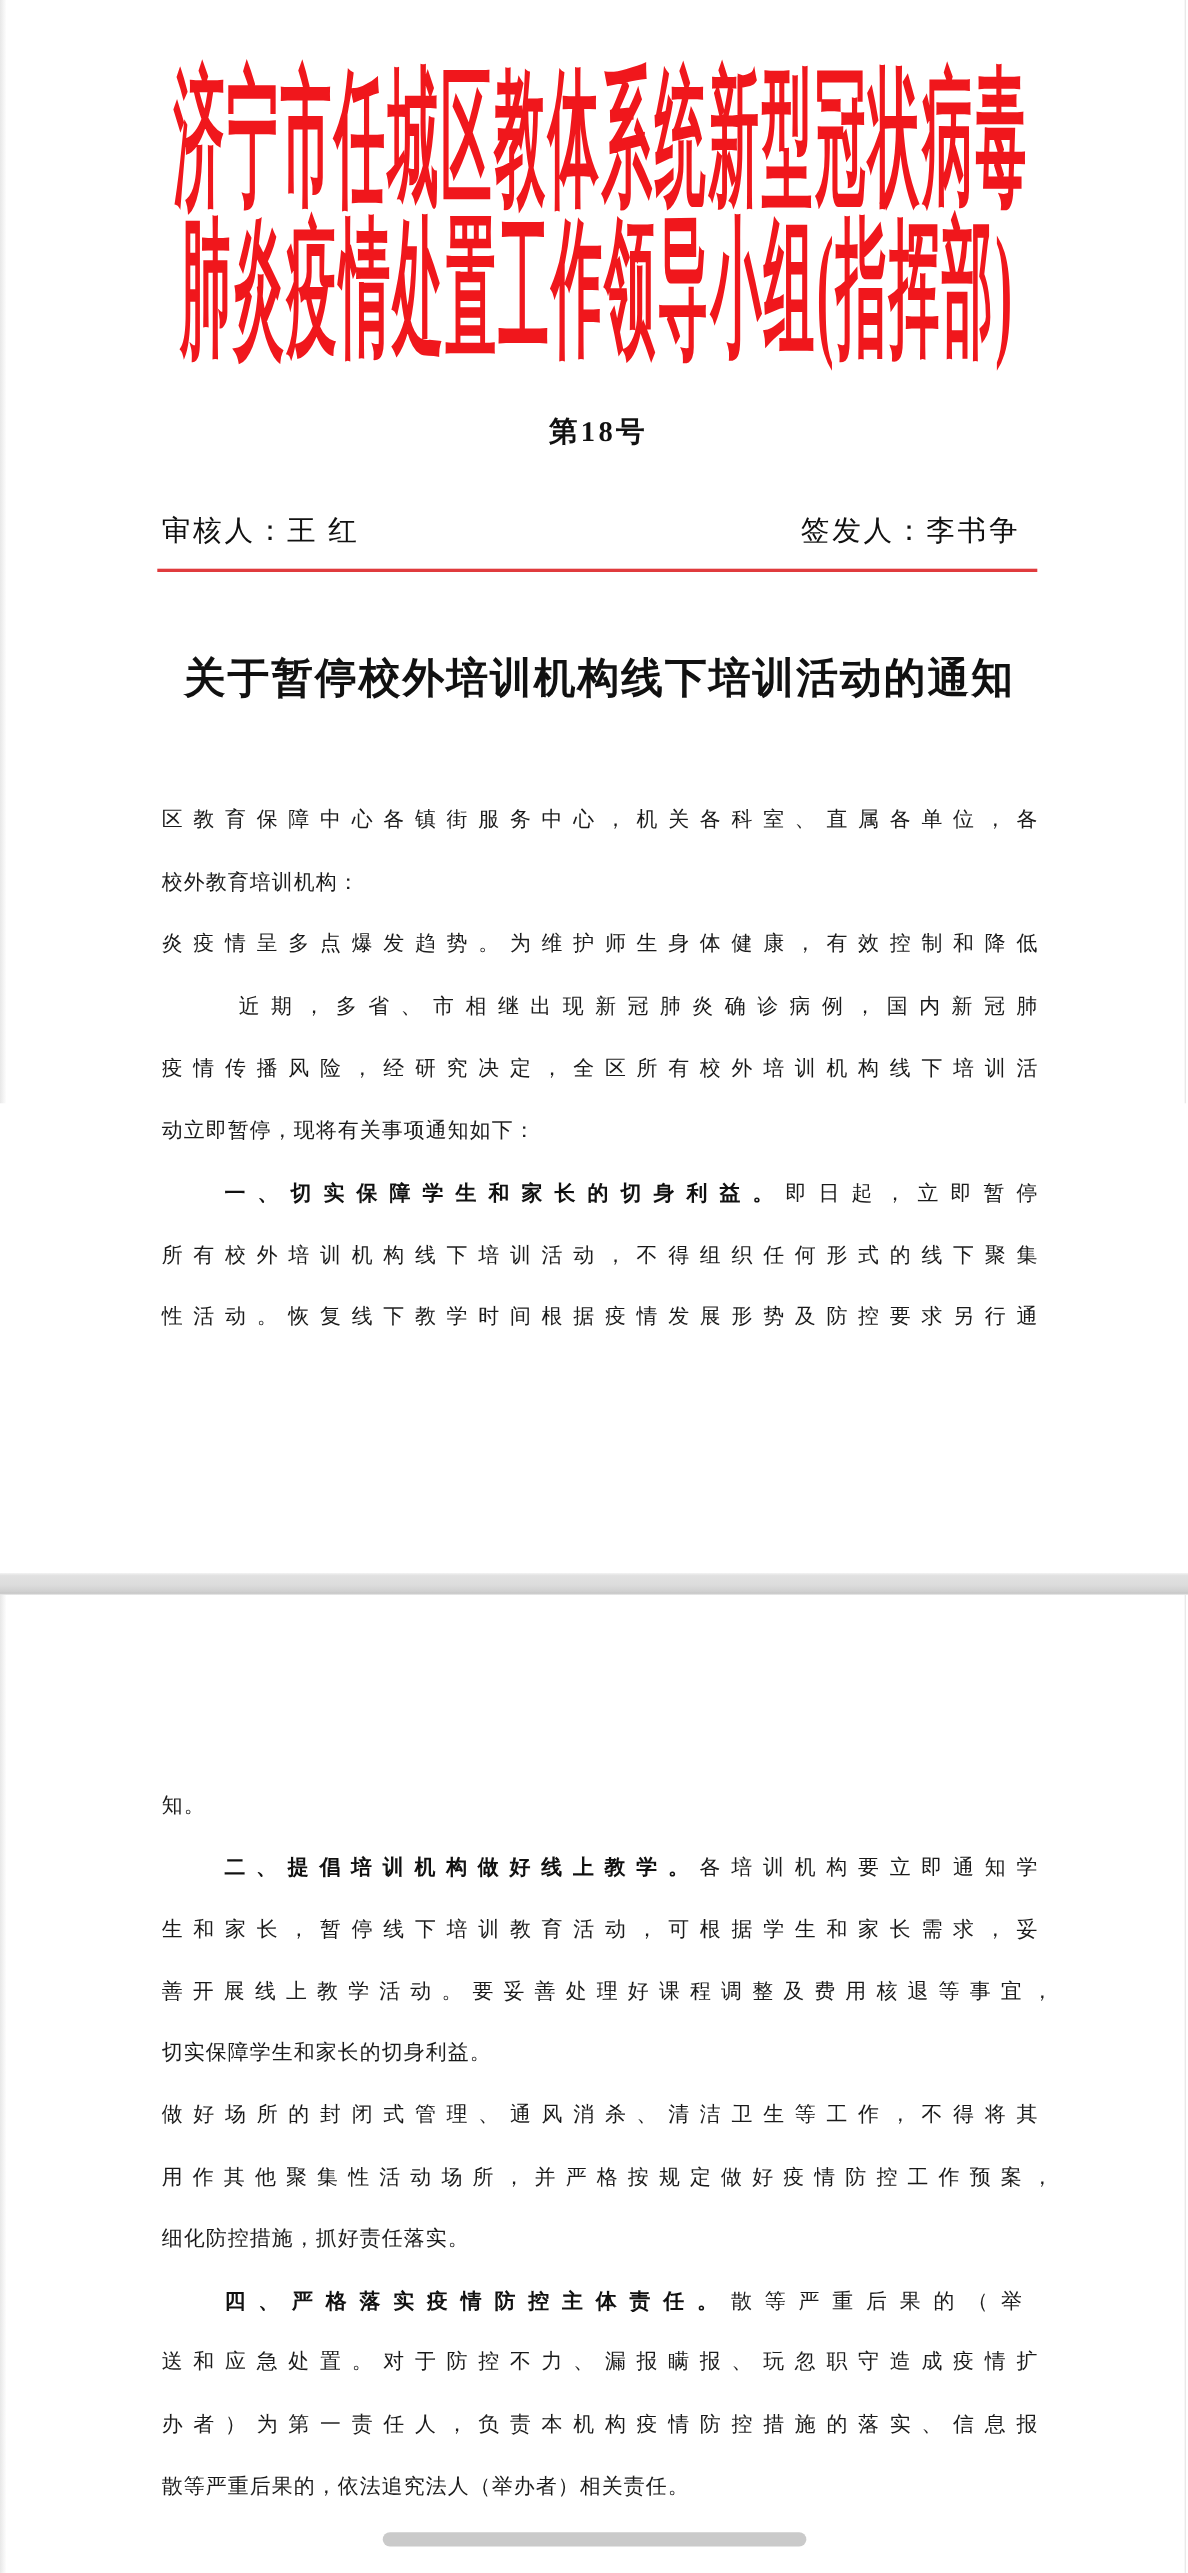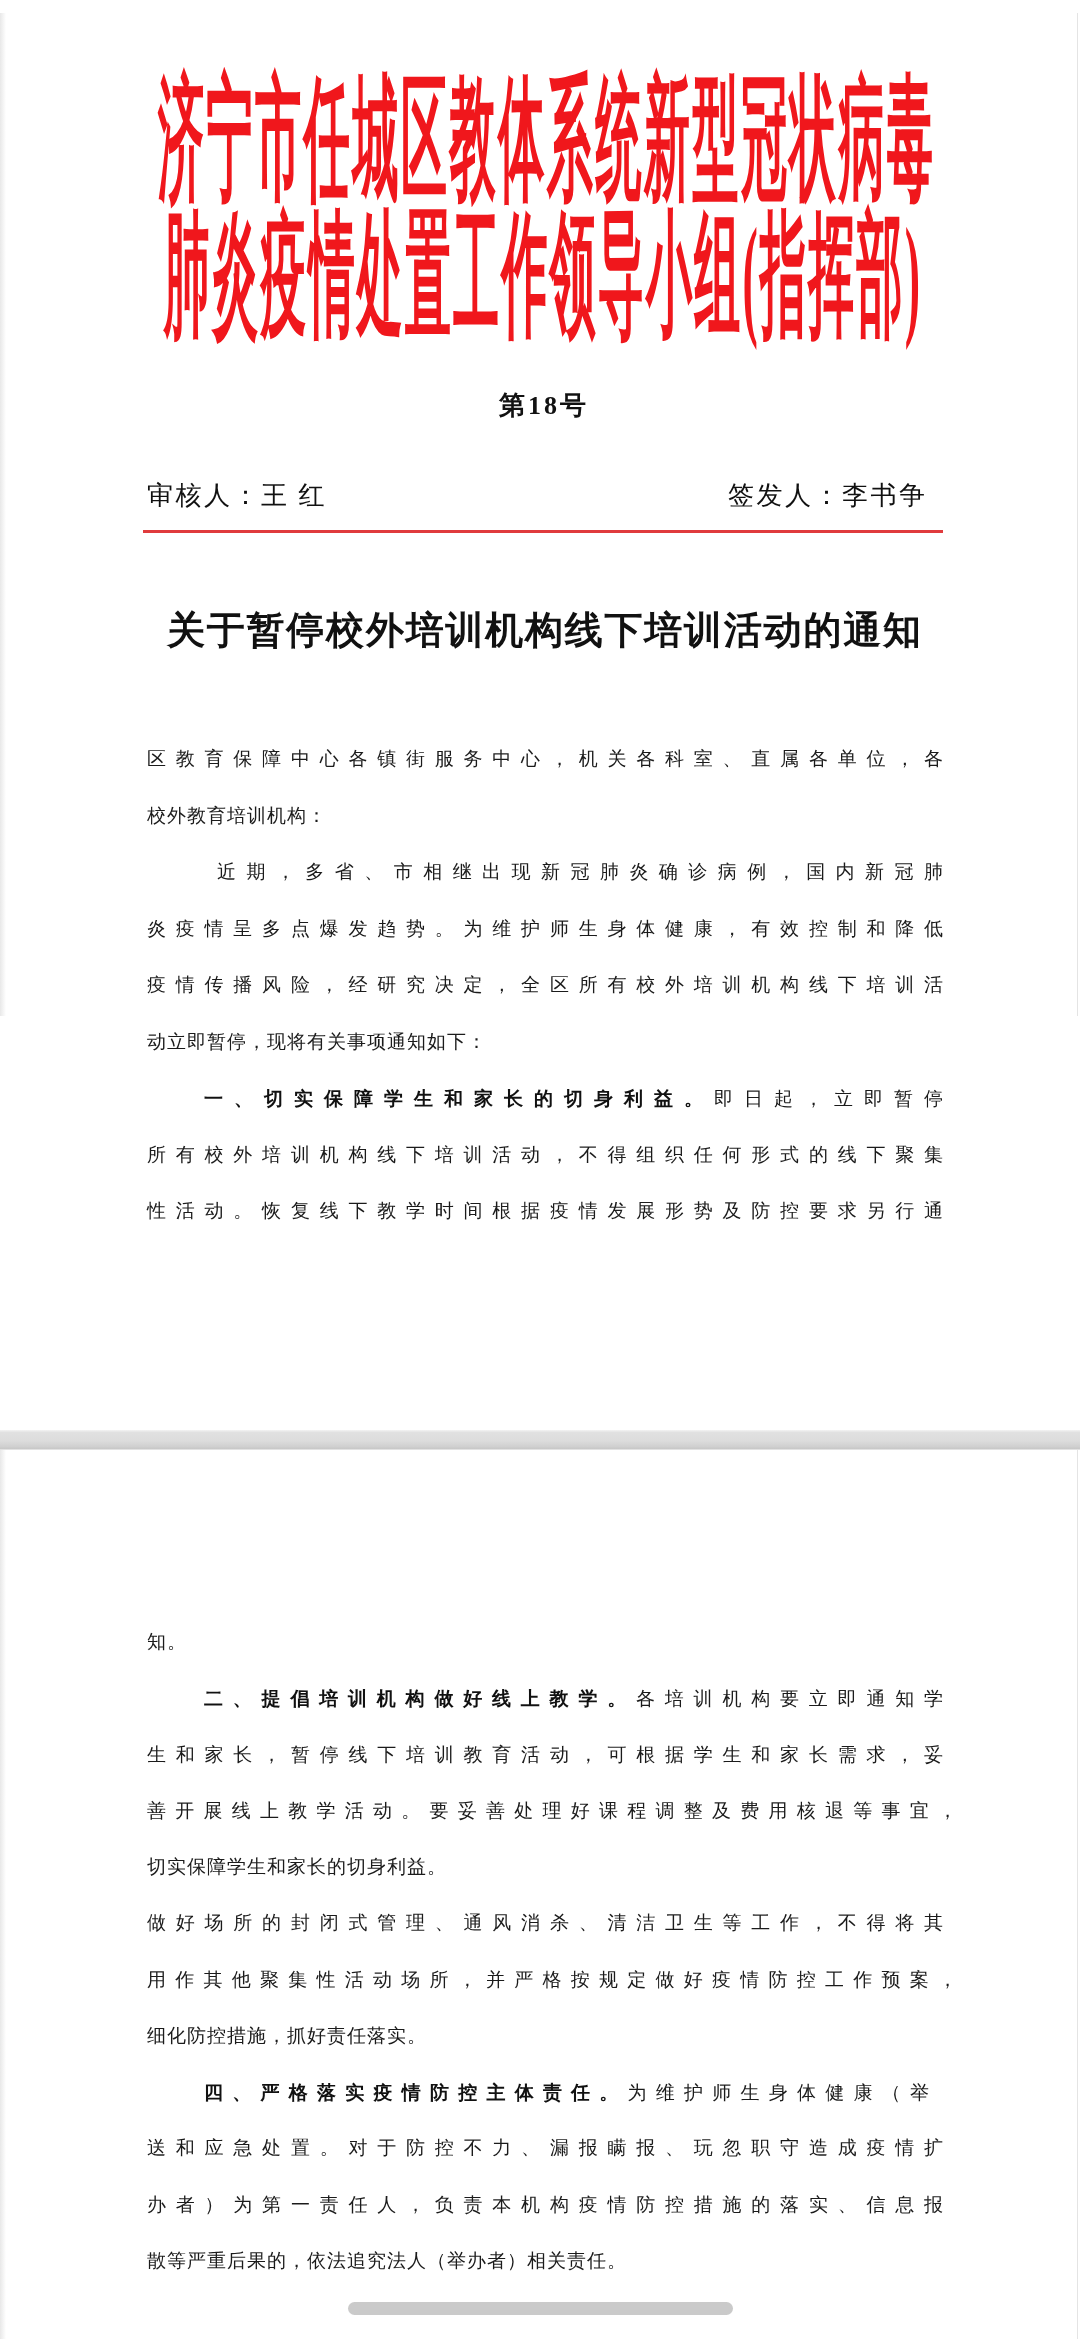--- a/index.html
+++ b/index.html
@@ -1,21 +1,21 @@
 <!DOCTYPE html>
 <html><head>
 <meta charset="utf-8">
 <style>
   html, body { margin: 0; padding: 0; width: 1080px; height: 2339px; overflow: hidden; background: #ffffff; }
   #viewer { position: relative; width: 1080px; height: 2339px; background: #ffffff; overflow: hidden; }
 
   .page { position: absolute; left: 0; width: 1080px; background: #ffffff; }
   .page .edge-l { position: absolute; left: 0; top: 0; bottom: 0; width: 6px; background: linear-gradient(to right, #e8e8e8, #ffffff); }
   .page .edge-r { position: absolute; right: 2px; top: 0; bottom: 0; width: 1px; background: #e4e4e4; }
-  #page1 { top: 13px; height: 1003px; }
+  #page1 { top: 0; height: 1003px; }
   #page2 { top: 1450px; height: 889px; }
 
   #page-gap { position: absolute; left: 0; top: 1430px; width: 1080px; height: 20px;
     background: linear-gradient(#f3f3f3 0%, #e1e1e1 12%, #dcdcdc 55%, #cfcfcf 85%, #c6c6c6 92%, #efefef 100%); }
 
   .issuer { position: absolute; height: 46px; font: 700 46px/46px "Liberation Serif", serif; color: #f0171c;
     text-align: justify; text-align-last: justify; transform: scaleY(2.95); transform-origin: 0 0; }
   #issuer1 { left: 158px; top: 60px; width: 775px; }
   #issuer2 { left: 164px; top: 196px; width: 756px; }
 
@@ -65,22 +65,22 @@
     <div id="reviewer" class="sig">审核人：王 红</div>
     <div id="signer" class="sig">签发人：李书争</div>
 
     <div id="rule" style="background-color: rgb(224, 59, 61);"></div>
 
     <div id="notice-title">关于暂停校外培训机构线下培训活动的通知</div>
 
     <div id="p1body" class="body">
       <div class="ln full">区教育保障中心各镇街服务中心，机关各科室、直属各单位，各</div>
       <div class="ln last">校外教育培训机构：</div>
+      <div class="ln full">炎疫情呈多点爆发趋势。为维护师生身体健康，有效控制和降低</div>
       <div class="ln full ind2">近期，多省、市相继出现新冠肺炎确诊病例，国内新冠肺</div>
-      <div class="ln full">炎疫情呈多点爆发趋势。为维护师生身体健康，有效控制和降低</div>
       <div class="ln full">疫情传播风险，经研究决定，全区所有校外培训机构线下培训活</div>
       <div class="ln last">动立即暂停，现将有关事项通知如下：</div>
       <div class="ln full ind"><span class="hd">一、切实保障学生和家长的切身利益。</span><span>即日起，立即暂停</span></div>
       <div class="ln full">所有校外培训机构线下培训活动，不得组织任何形式的线下聚集</div>
       <div class="ln full">性活动。恢复线下教学时间根据疫情发展形势及防控要求另行通</div>
     </div>
   </div>
 
   <div id="page-gap"></div>
 
@@ -90,21 +90,21 @@
 
     <div id="p2body" class="body">
       <div class="ln last">知。</div>
       <div class="ln full ind"><span class="hd">二、提倡培训机构做好线上教学。</span><span>各培训机构要立即通知学</span></div>
       <div class="ln full">生和家长，暂停线下培训教育活动，可根据学生和家长需求，妥</div>
       <div class="ln full wide">善开展线上教学活动。要妥善处理好课程调整及费用核退等事宜，</div>
       <div class="ln last">切实保障学生和家长的切身利益。</div>
       <div class="ln full">做好场所的封闭式管理、通风消杀、清洁卫生等工作，不得将其</div>
       <div class="ln full wide">用作其他聚集性活动场所，并严格按规定做好疫情防控工作预案，</div>
       <div class="ln last">细化防控措施，抓好责任落实。</div>
-      <div class="ln full ind narrow"><span class="hd">四、严格落实疫情防控主体责任。</span><span>为维护师生身体健康（举</span></div>
+      <div class="ln full ind narrow"><span class="hd">四、严格落实疫情防控主体责任。</span><span>散等严重后果的（举</span></div>
       <div class="ln full">送和应急处置。对于防控不力、漏报瞒报、玩忽职守造成疫情扩</div>
       <div class="ln full">办者）为第一责任人，负责本机构疫情防控措施的落实、信息报</div>
       <div class="ln last">散等严重后果的，依法追究法人（举办者）相关责任。</div>
     </div>
   </div>
 
   <div id="scroll-indicator"></div>
 </div>
 
 </body></html>

